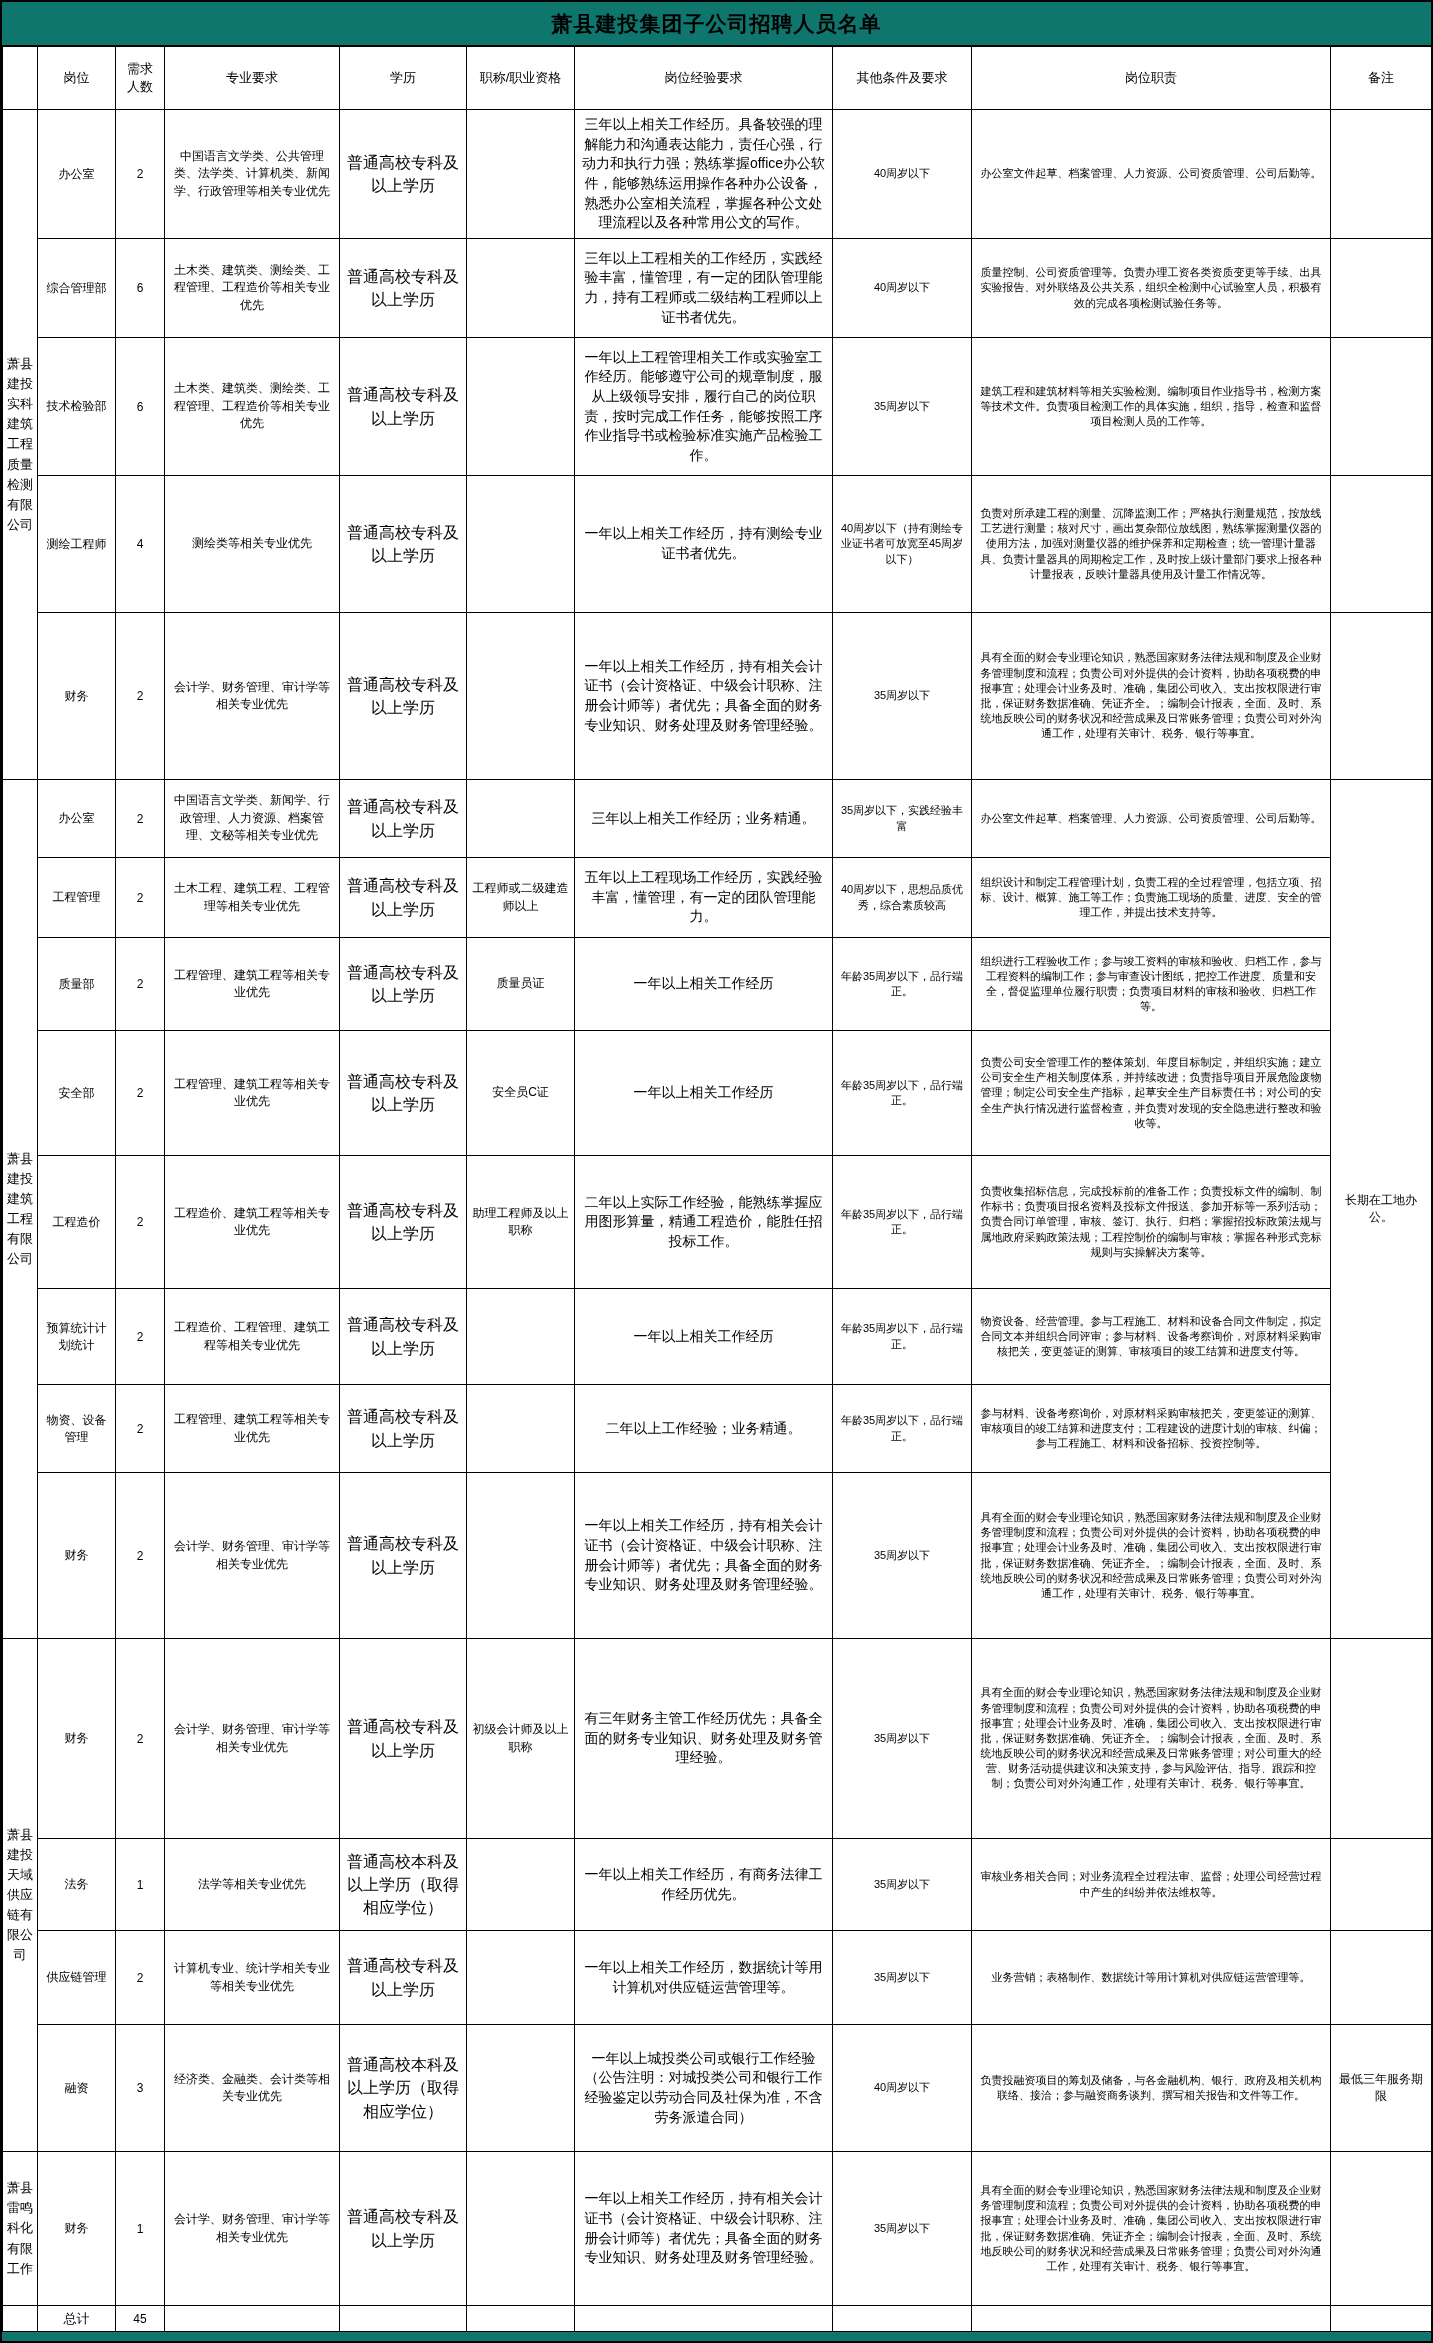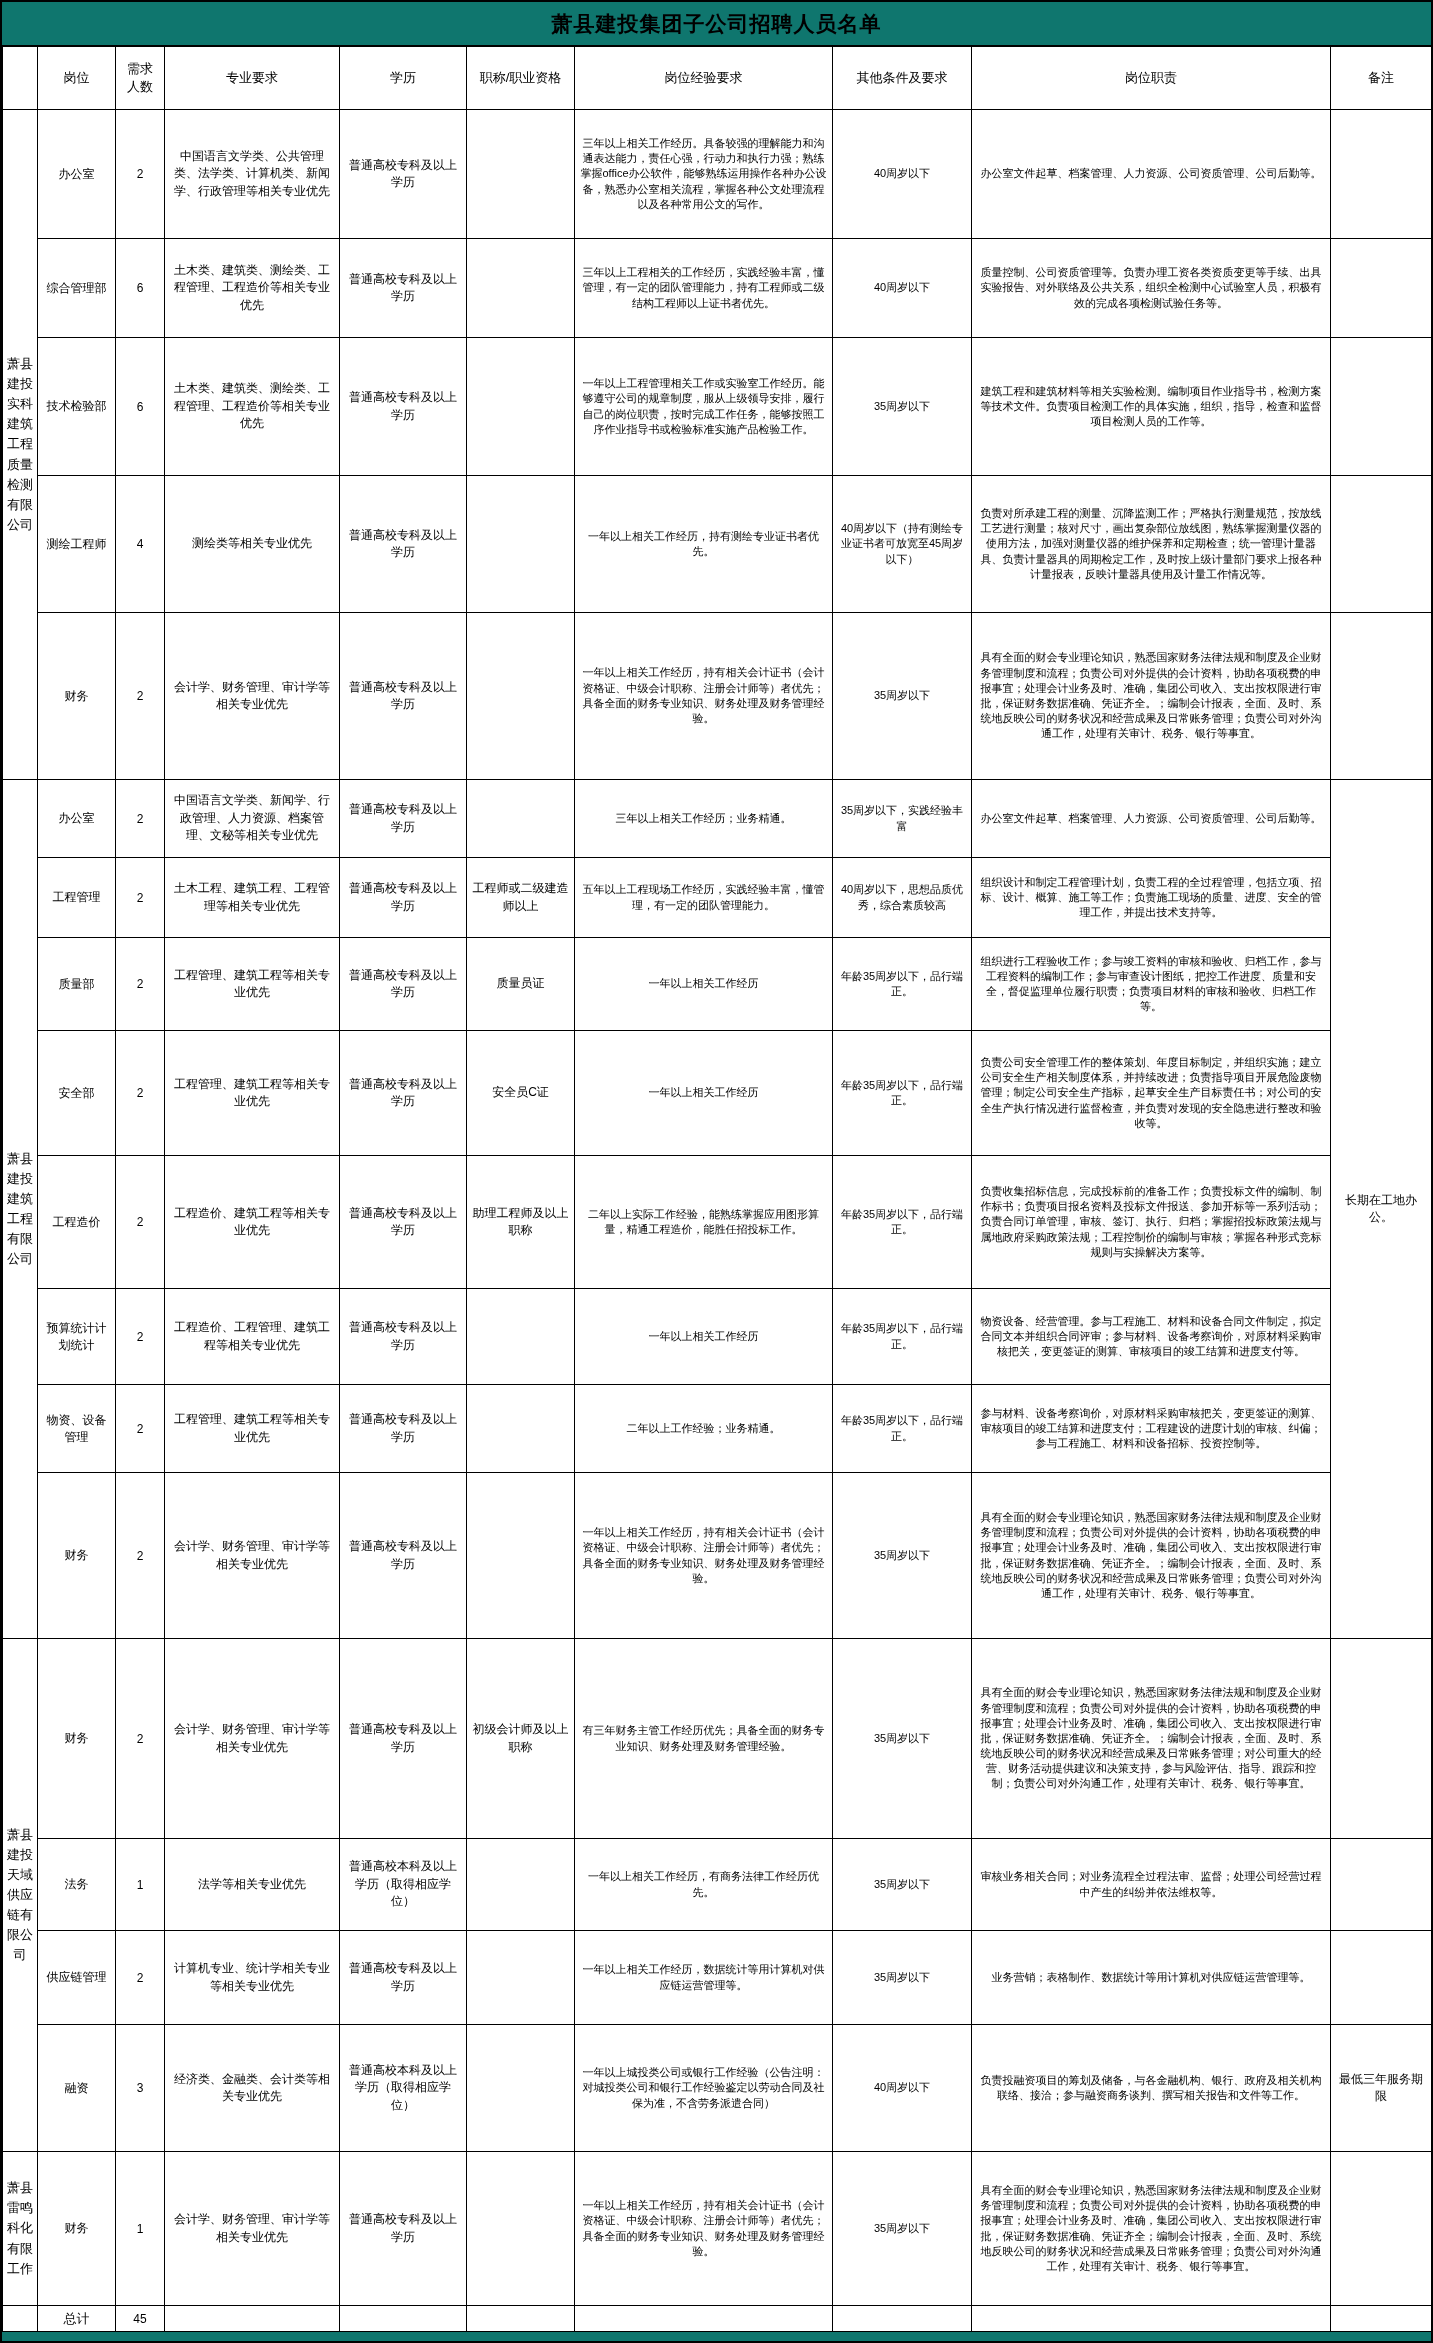--- a/index.html
+++ b/index.html
@@ -8,23 +8,23 @@
   #title-bar{height:43px;display:flex;align-items:center;justify-content:center;
     font-size:21px;font-weight:bold;letter-spacing:1px;border-bottom:1px solid #000;}
   table{border-collapse:collapse;table-layout:fixed;width:1429px;}
   th,td{border:1px solid #000;padding:2px 4px;text-align:center;vertical-align:middle;
     overflow:hidden;word-break:break-all;box-sizing:border-box;background:#fff;}
   thead th{font-weight:normal;font-size:13px;height:63px;}
   td.c-company{font-size:13px;line-height:1.55;padding:1px;}
   td.c-pos{font-size:12px;line-height:1.4;}
   td.c-num{font-size:12px;}
   td.c-major{font-size:12px;line-height:1.45;}
-  td.c-edu{font-size:12px;line-height:1.45;text-align:center;}
+  td.c-edu{font-size:16px;line-height:1.45;text-align:center;}
   td.c-qual{font-size:12px;line-height:1.45;}
-  td.c-exp{font-size:11px;line-height:1.4;}
+  td.c-exp{font-size:14px;line-height:1.4;}
   td.c-other{font-size:11px;line-height:1.4;}
   td.c-duty{font-size:11px;line-height:1.38;}
   td.c-remark{font-size:12px;line-height:1.4;}
   td.c-total-label{font-size:13px;}
   th.col-count span{display:inline-block;max-width:2.2em;}
 </style>
 </head>
 <body>
 
 <div id="sheet">

